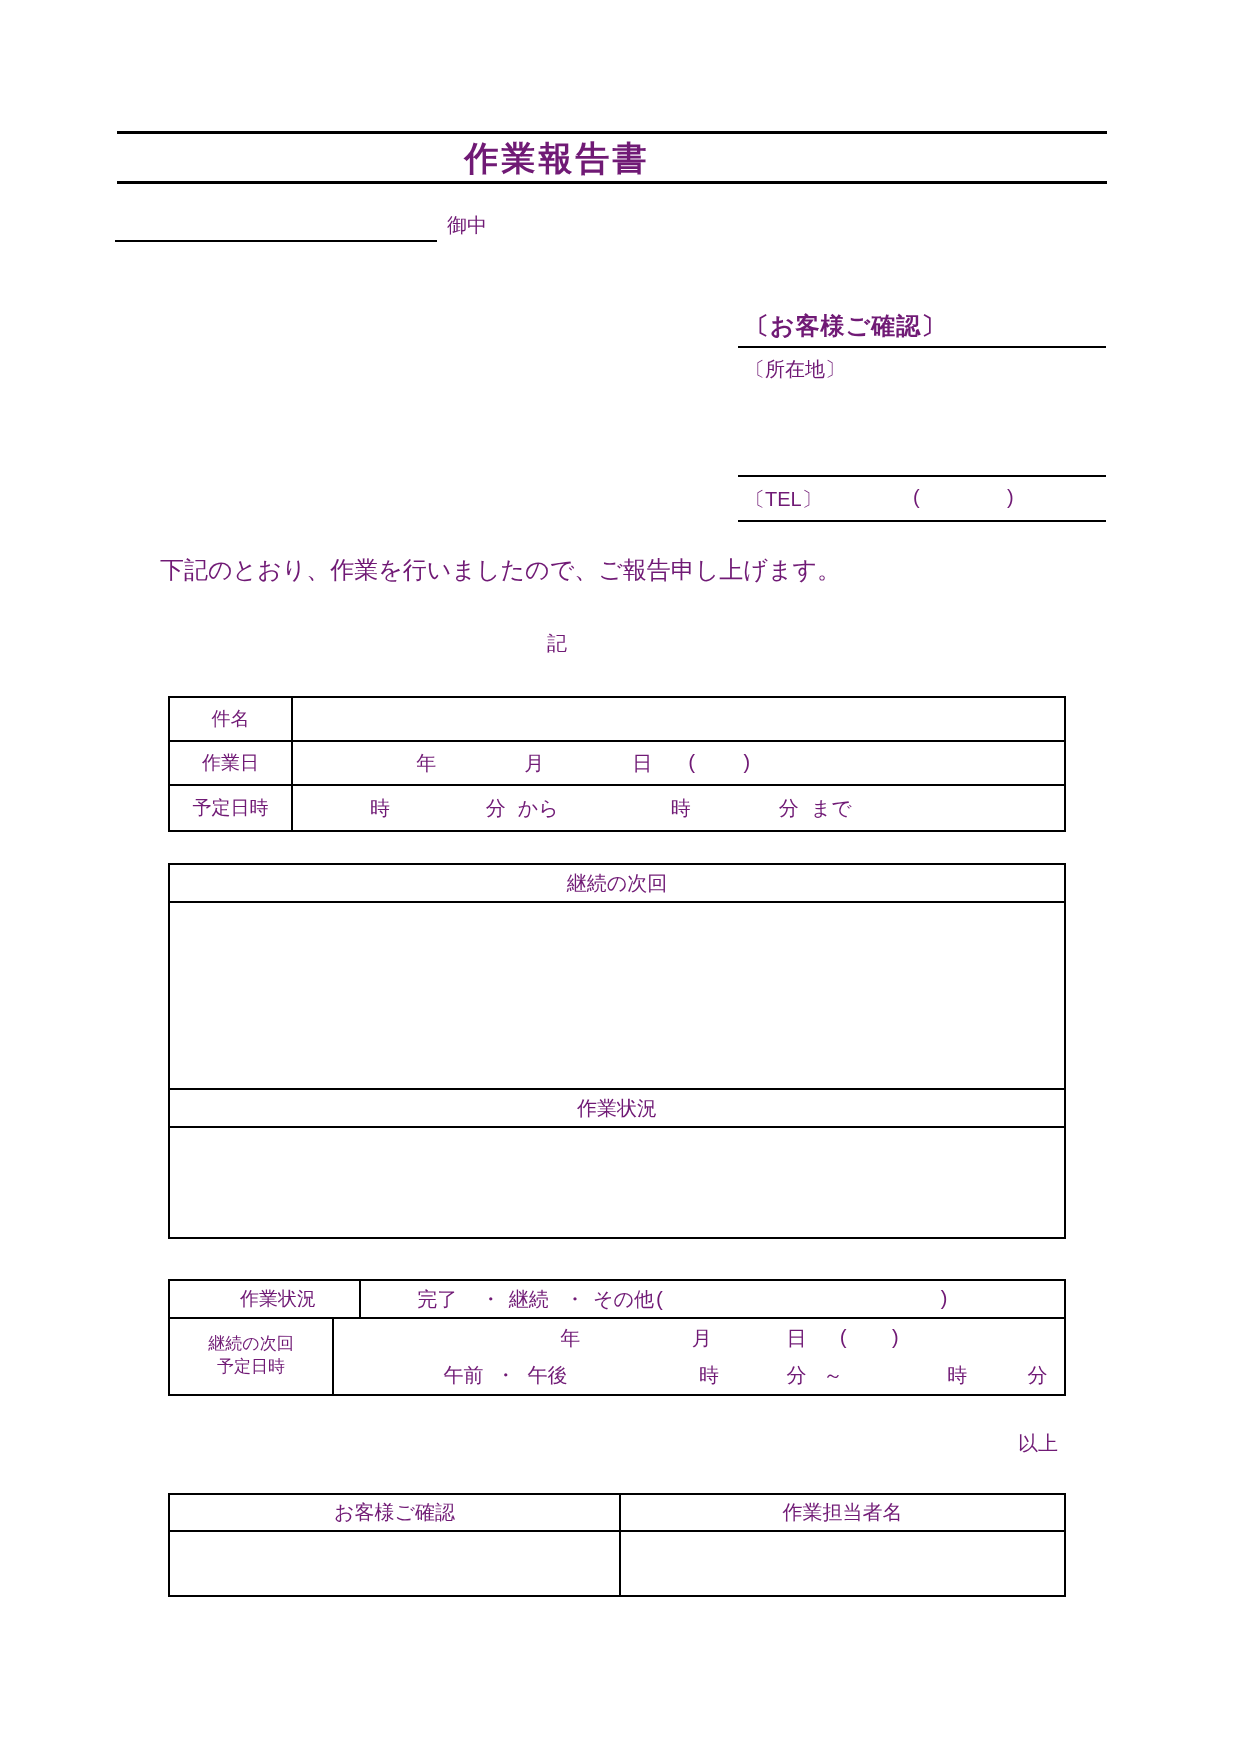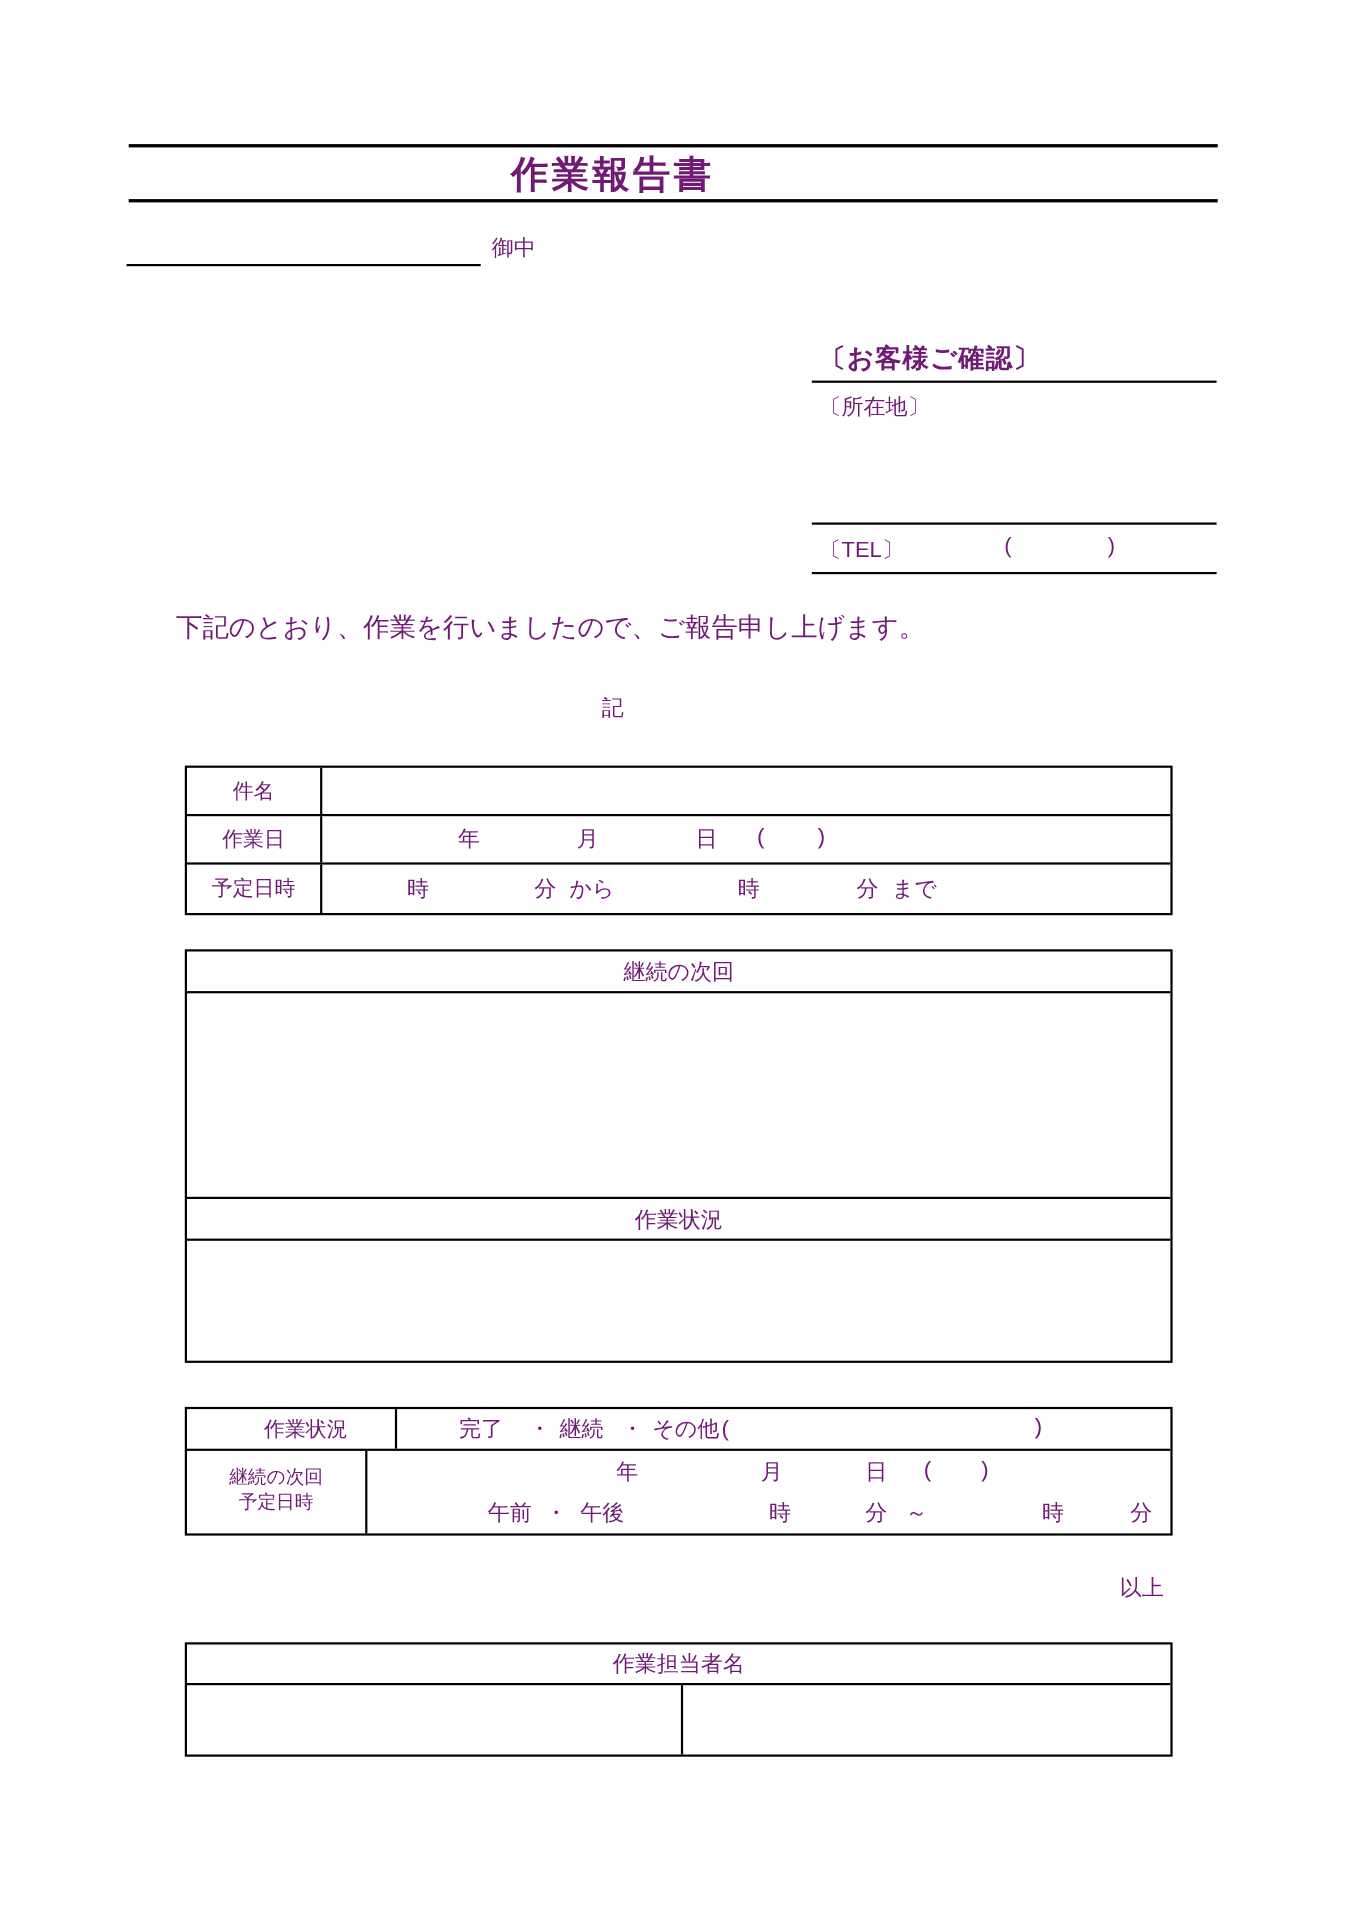--- a/index.html
+++ b/index.html
@@ -163,20 +163,21 @@
           <span class="p" style="left:95%;">分</span>
         </div>
       </div>
     </div>
   </div>
 
   <div class="ijo">以上</div>
 
   <div class="sign-table">
     <div class="sign-row sign-head">
+      <div class="sign-cell-l">お客様ご確認</div>
       <div class="sign-cell-r">作業担当者名</div>
     </div>
     <div class="sign-row sign-body">
       <div class="sign-cell-l"></div>
       <div class="sign-cell-r"></div>
     </div>
   </div>
 
 </div>
 

